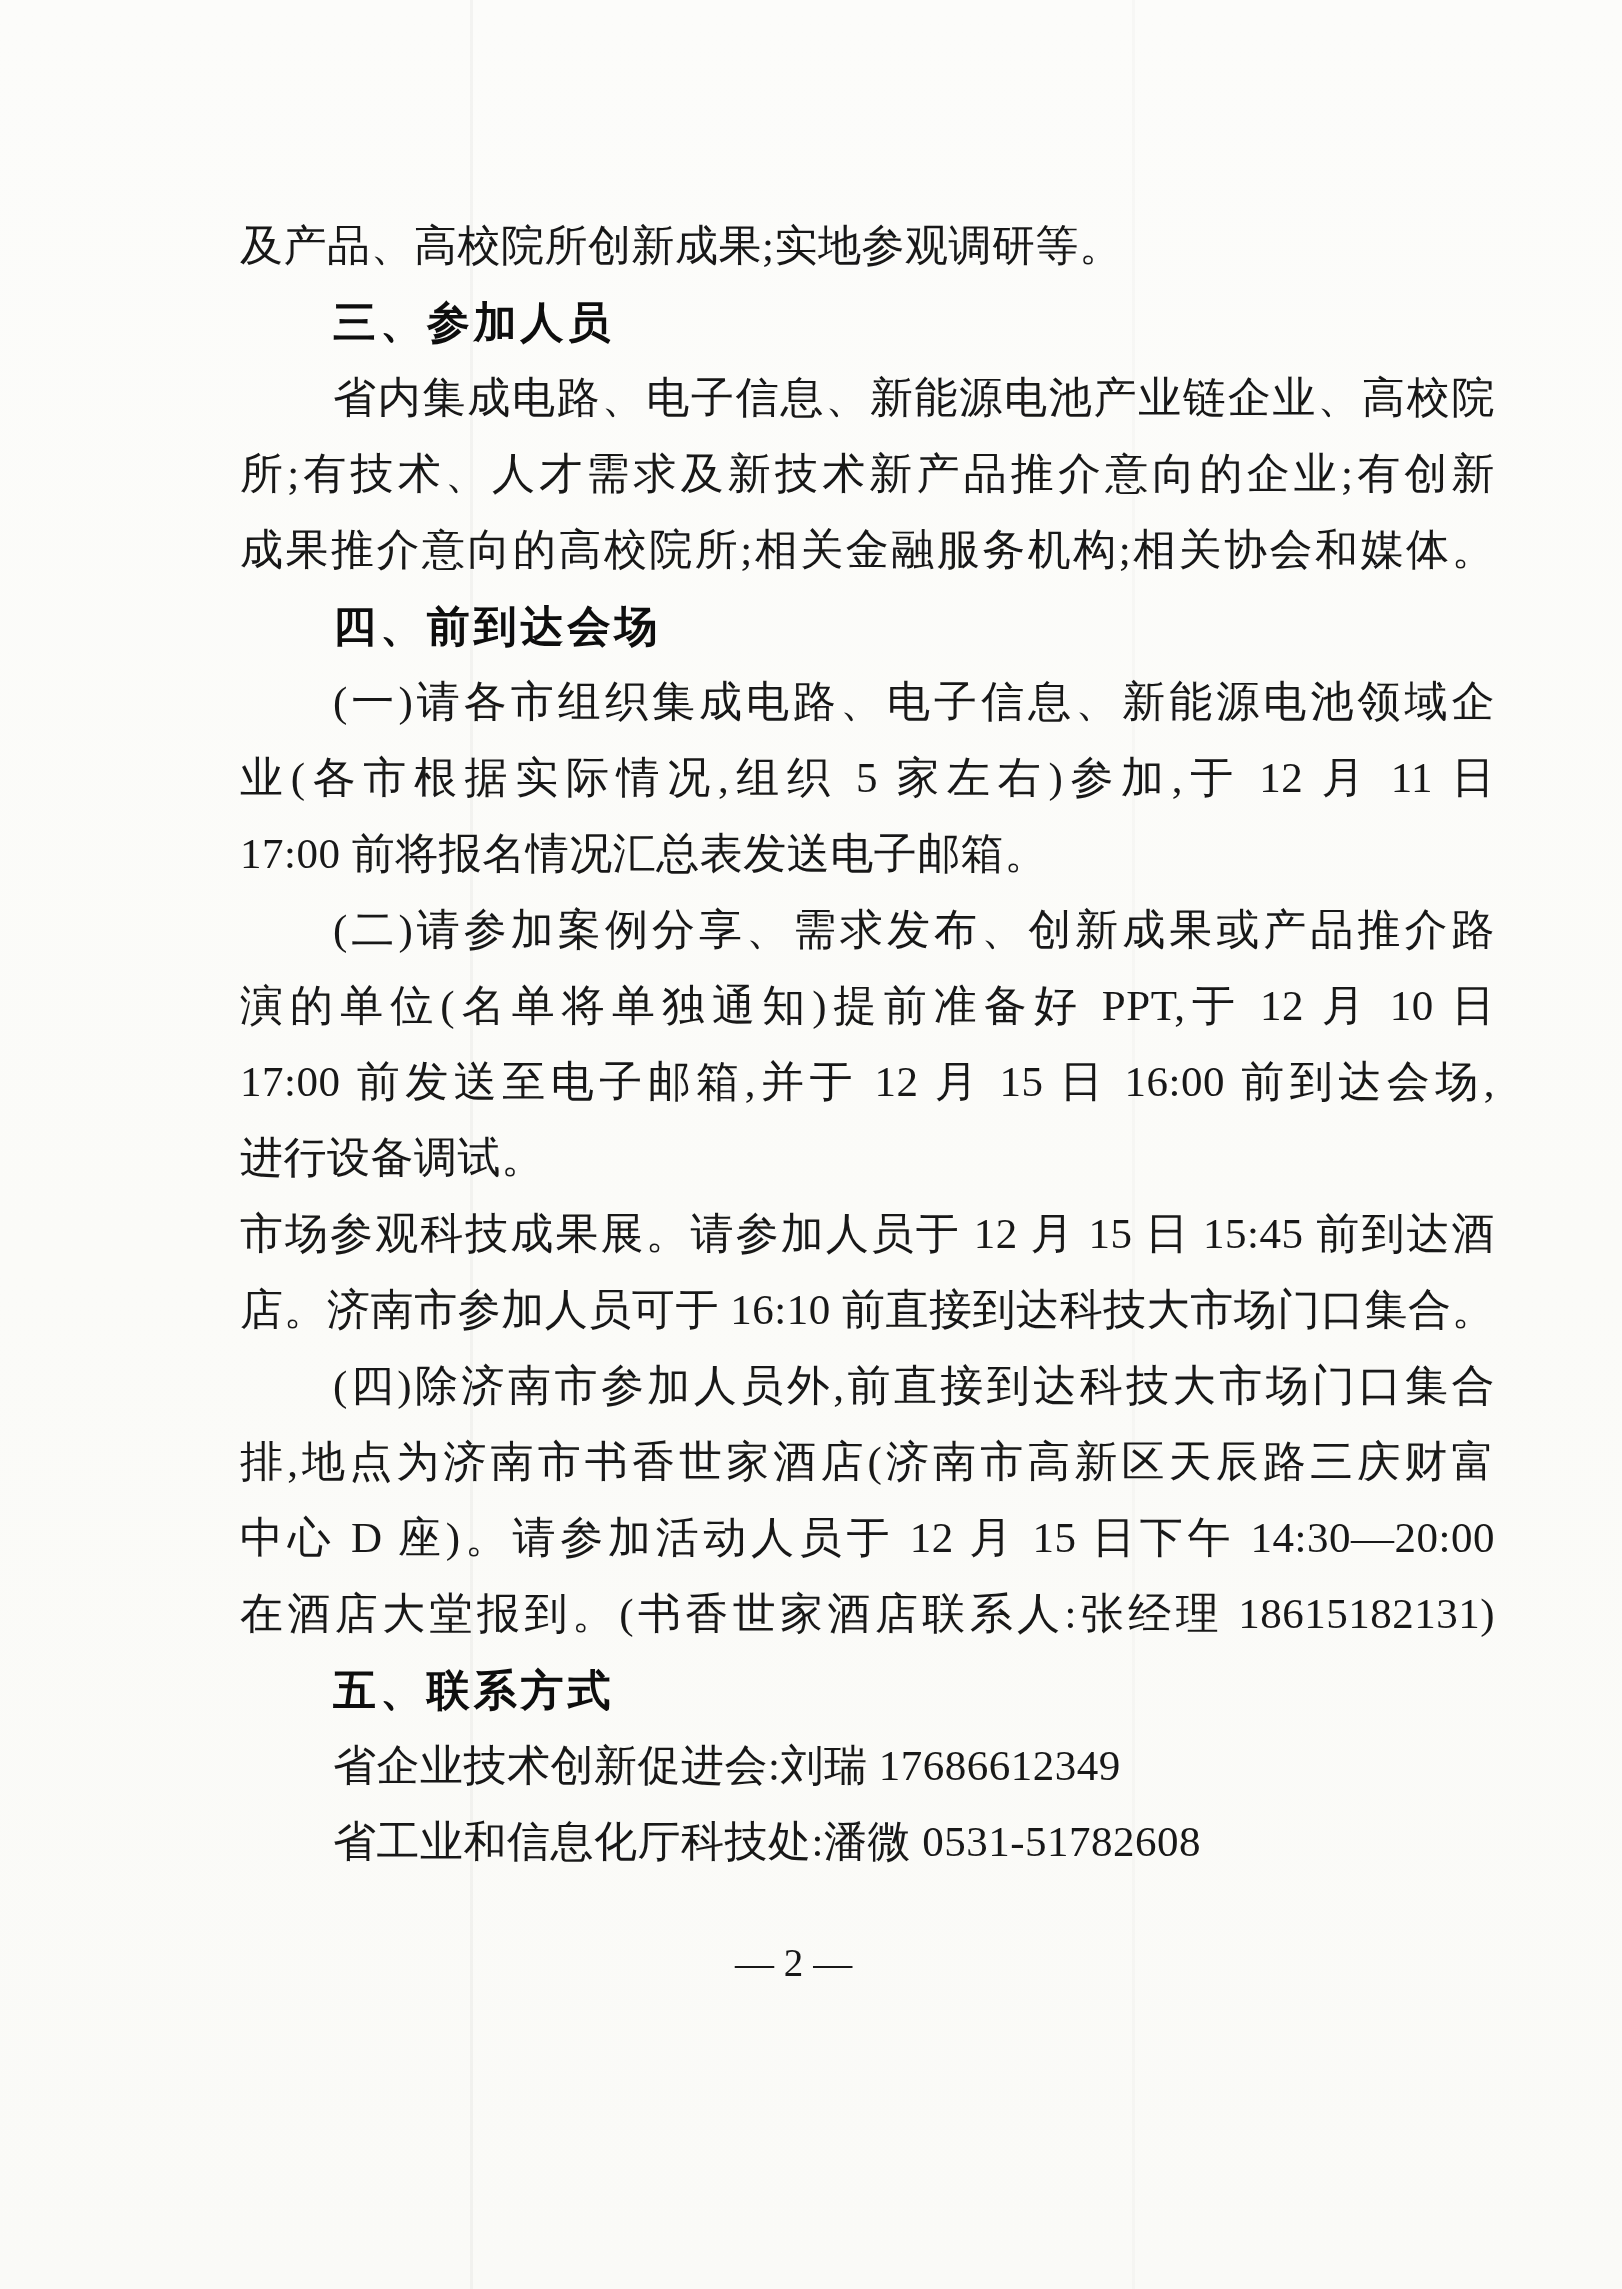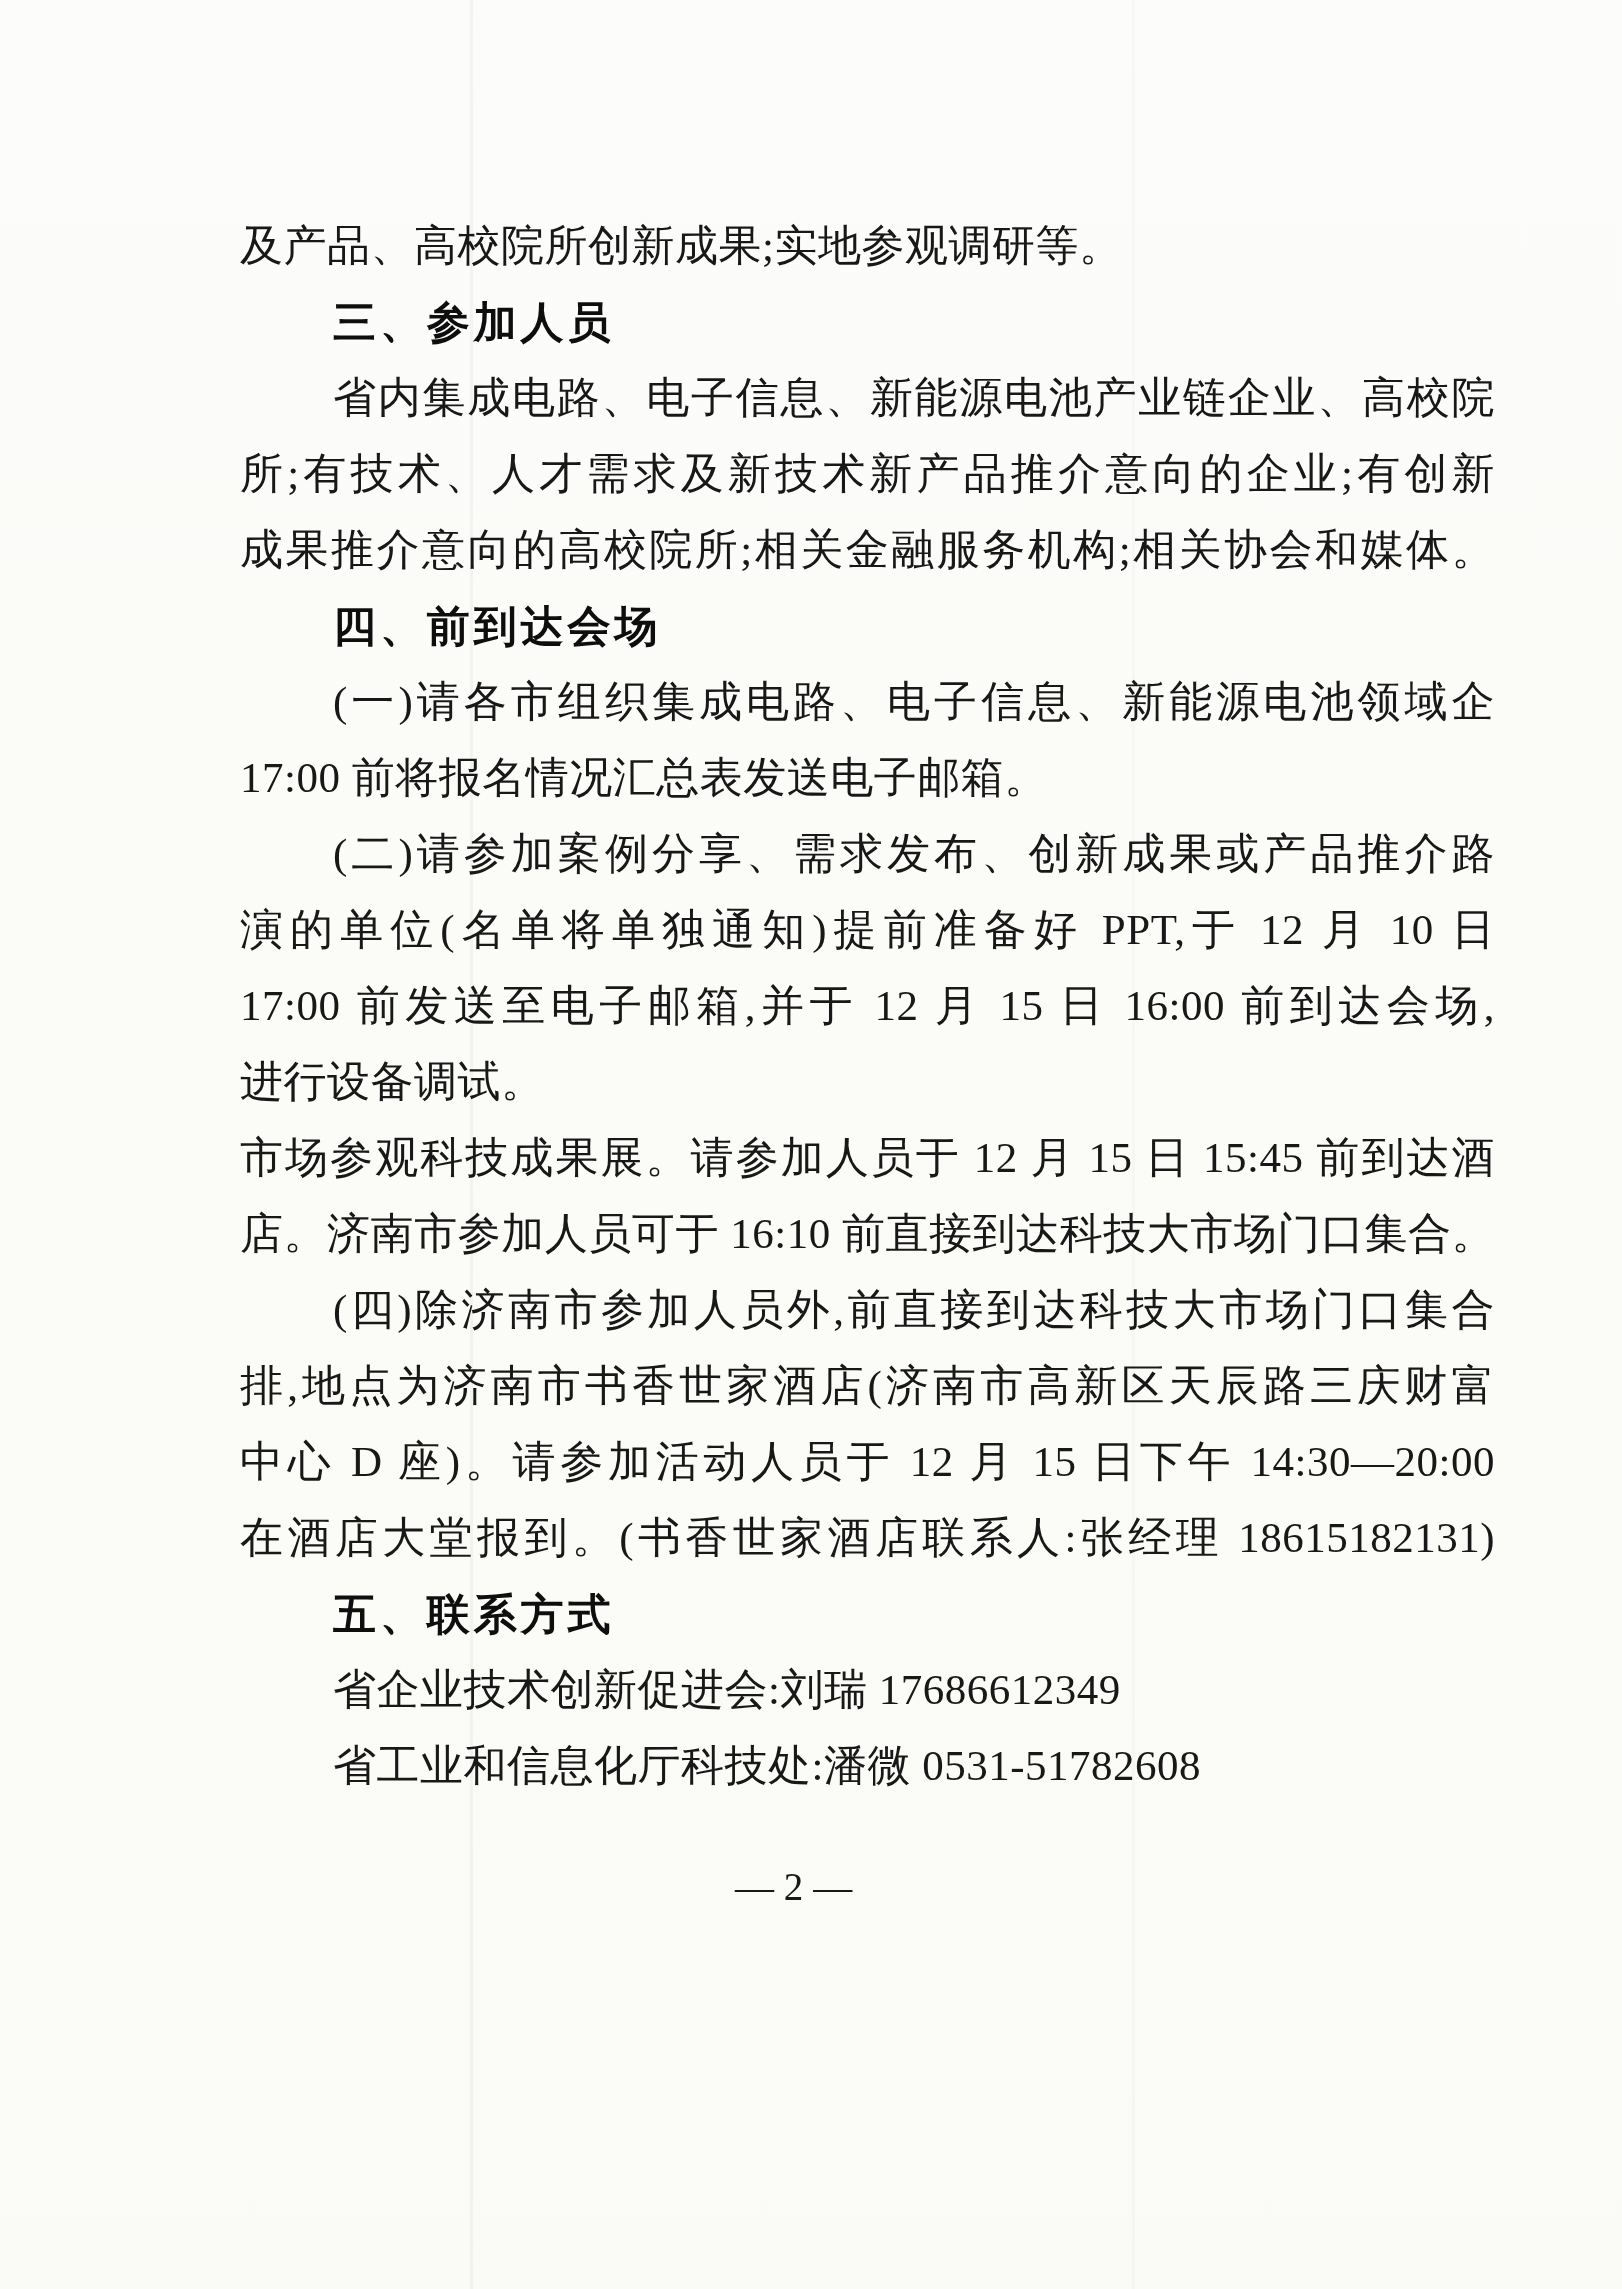--- a/index.html
+++ b/index.html
@@ -79,20 +79,21 @@
   <div class="fold fold-right"></div>
 
   <div class="content">
     <div class="line">及产品、高校院所创新成果;实地参观调研等。</div>
     <div class="line heading indent">三、参加人员</div>
     <div class="line fill indent">省内集成电路、电子信息、新能源电池产业链企业、高校院</div>
     <div class="line fill">所;有技术、人才需求及新技术新产品推介意向的企业;有创新</div>
     <div class="line fill">成果推介意向的高校院所;相关金融服务机构;相关协会和媒体。</div>
     <div class="line heading indent">四、前到达会场</div>
     <div class="line fill indent">(一)请各市组织集成电路、电子信息、新能源电池领域企</div>
+    <div class="line fill">业(各市根据实际情况,组织 5 家左右)参加,于 12 月 11 日</div>
     <div class="line">17:00 前将报名情况汇总表发送电子邮箱。</div>
     <div class="line fill indent">(二)请参加案例分享、需求发布、创新成果或产品推介路</div>
     <div class="line fill">演的单位(名单将单独通知)提前准备好 PPT,于 12 月 10 日</div>
     <div class="line fill">17:00 前发送至电子邮箱,并于 12 月 15 日 16:00 前到达会场,</div>
     <div class="line">进行设备调试。</div>
     <div class="line fill">市场参观科技成果展。请参加人员于 12 月 15 日 15:45 前到达酒</div>
     <div class="line fill">店。济南市参加人员可于 16:10 前直接到达科技大市场门口集合。</div>
     <div class="line fill indent">(四)除济南市参加人员外,前直接到达科技大市场门口集合</div>
     <div class="line fill">排,地点为济南市书香世家酒店(济南市高新区天辰路三庆财富</div>
     <div class="line fill">中心 D 座)。请参加活动人员于 12 月 15 日下午 14:30—20:00</div>

